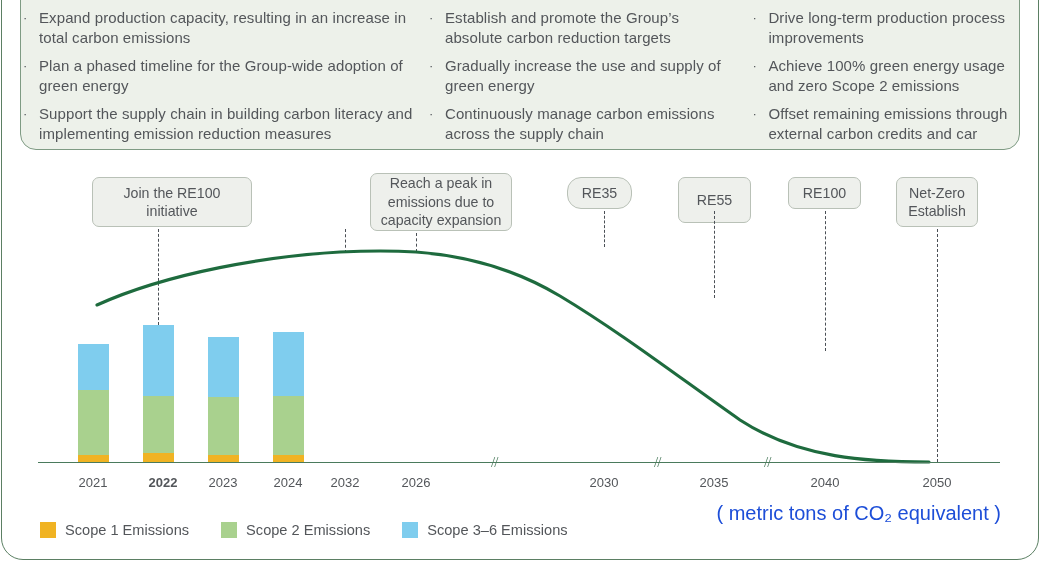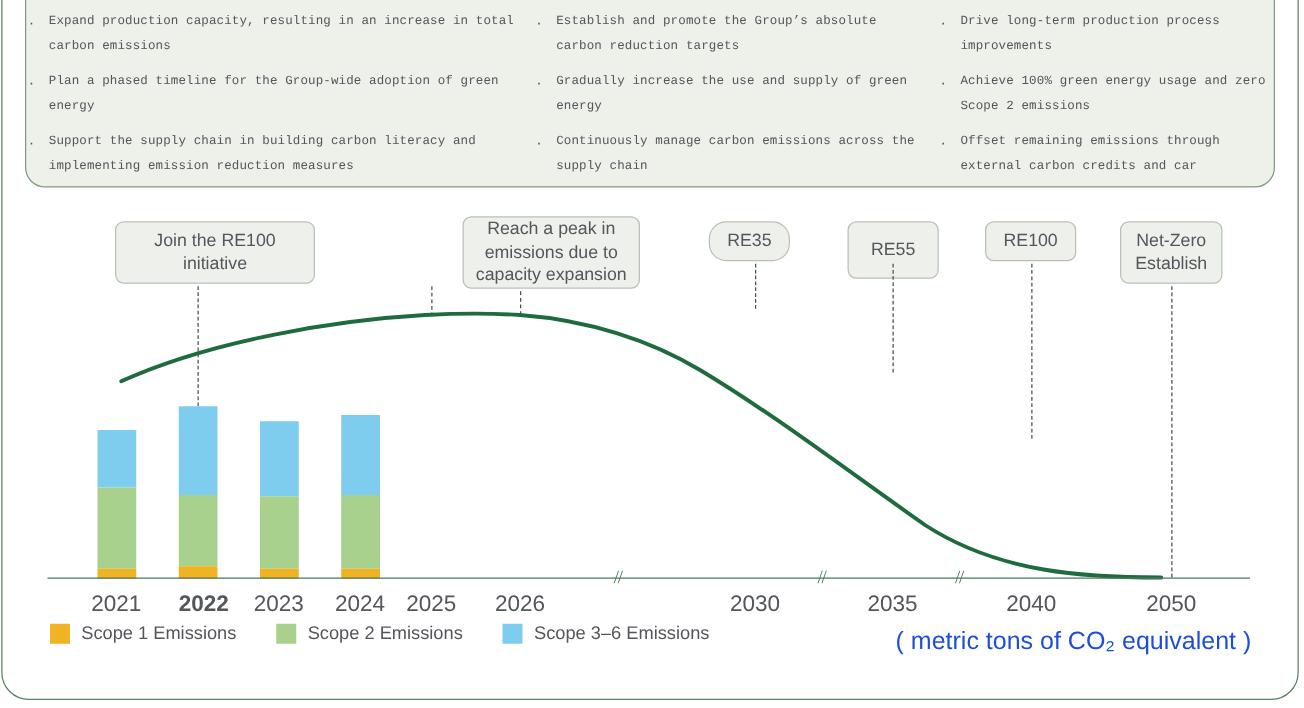--- a/index.html
+++ b/index.html
@@ -58,24 +58,23 @@
     width:16px;
     color:#53565a;
     font-size:13px;
     line-height:19px;
     text-align:left;
     padding-left:3px;
   }
   .bullet-text{
     flex:1 1 auto;
     color:#53565a;
-    font-size:10px;
+    font-size:15px;
     line-height:19.5px;
     letter-spacing:.1px;
-    font-family:Liberation Mono, monospace;
   }
   
   #chart{
     position:absolute;
     left:0; top:160px;
     width:1043px; height:406px;
   }
   
   .callout{
     position:absolute;
@@ -118,29 +117,29 @@
     font-size:15px;
     line-height:16px;
     font-family:"Liberation Serif", serif;
     letter-spacing:-1px;
   }
   .axis-break::before{content:"//";}
   .x-tick-label{
     position:absolute;
     top:312px;
     color:#53565a;
-    font-size:18px;
+    font-size:13px;
     line-height:22px;
     text-align:center;
     width:80px;
   }
   
   #legend{
     position:absolute;
-    left:40px; top:338px;
+    left:40px; top:361px;
     display:flex;
     align-items:flex-start;
   }
   .legend-item{
     display:flex;
     align-items:center;
     margin-right:32px;
   }
   .legend-swatch{
     width:16px;height:16px;
@@ -276,21 +275,21 @@
 
     <div id="axis-line"></div>
     <div class="axis-break" style="left:491px;"></div>
     <div class="axis-break" style="left:654px;"></div>
     <div class="axis-break" style="left:764px;"></div>
 
     <div class="x-tick-label" style="left:53px;">2021</div>
     <div class="x-tick-label" style="left:123px;font-weight:bold;">2022</div>
     <div class="x-tick-label" style="left:183px;">2023</div>
     <div class="x-tick-label" style="left:248px;">2024</div>
-    <div class="x-tick-label" style="left:305px;">2025</div>
+    <div class="x-tick-label" style="left:305px;">2032</div>
     <div class="x-tick-label" style="left:376px;">2026</div>
     <div class="x-tick-label" style="left:564px;">2030</div>
     <div class="x-tick-label" style="left:674px;">2035</div>
     <div class="x-tick-label" style="left:785px;">2040</div>
     <div class="x-tick-label" style="left:897px;">2050</div>
 
     <div id="legend">
       <div class="legend-item">
         <span class="legend-swatch" style="background:#f0b323;"></span>
         <span class="legend-label">Scope 1 Emissions</span>

